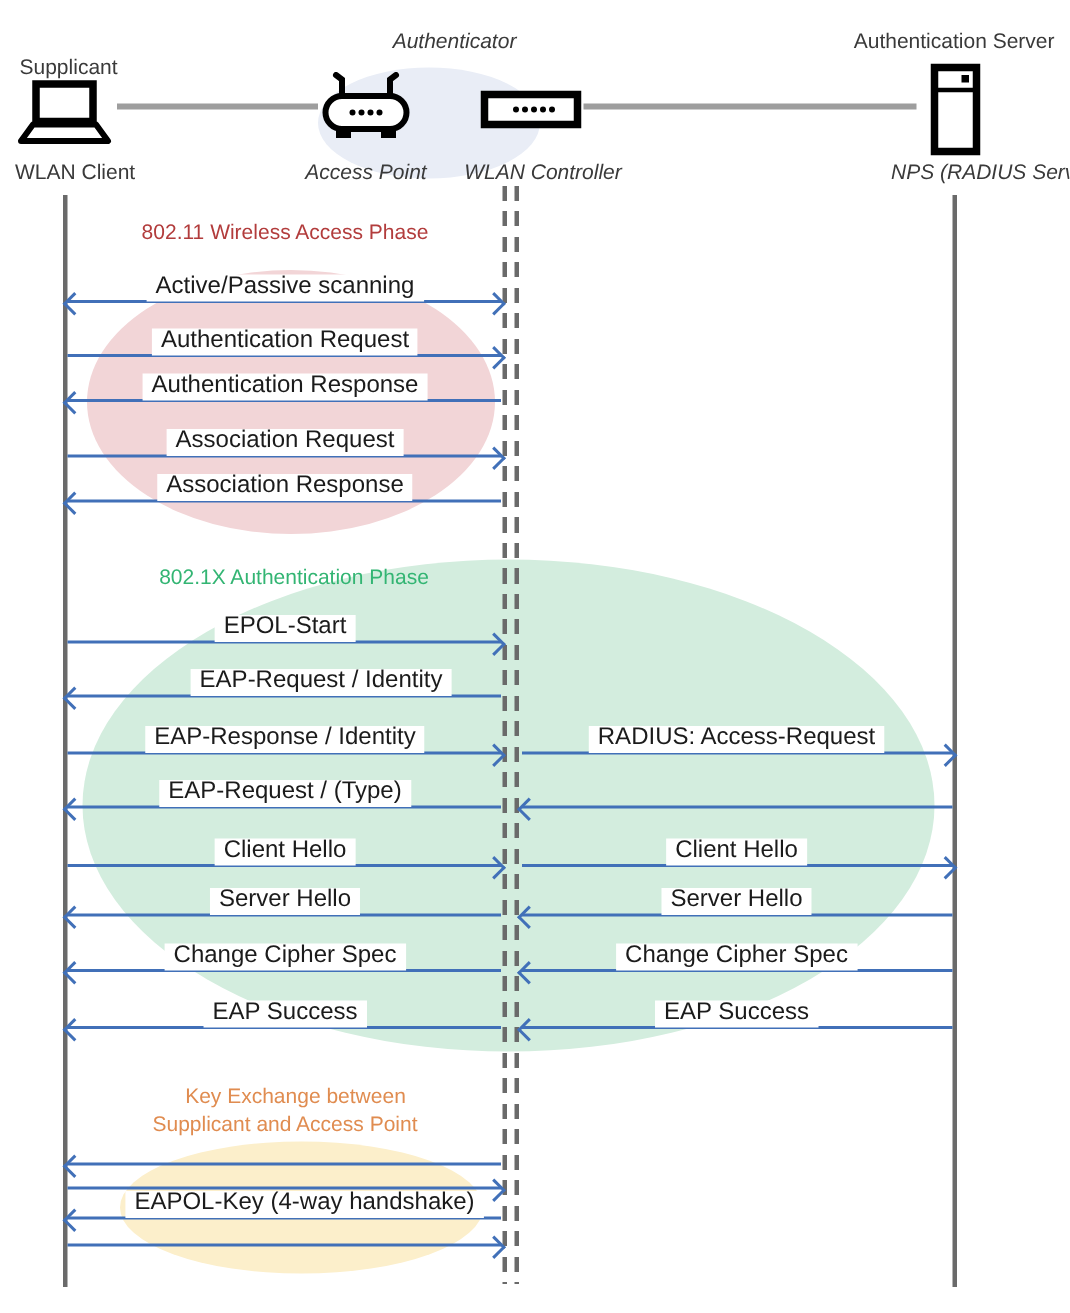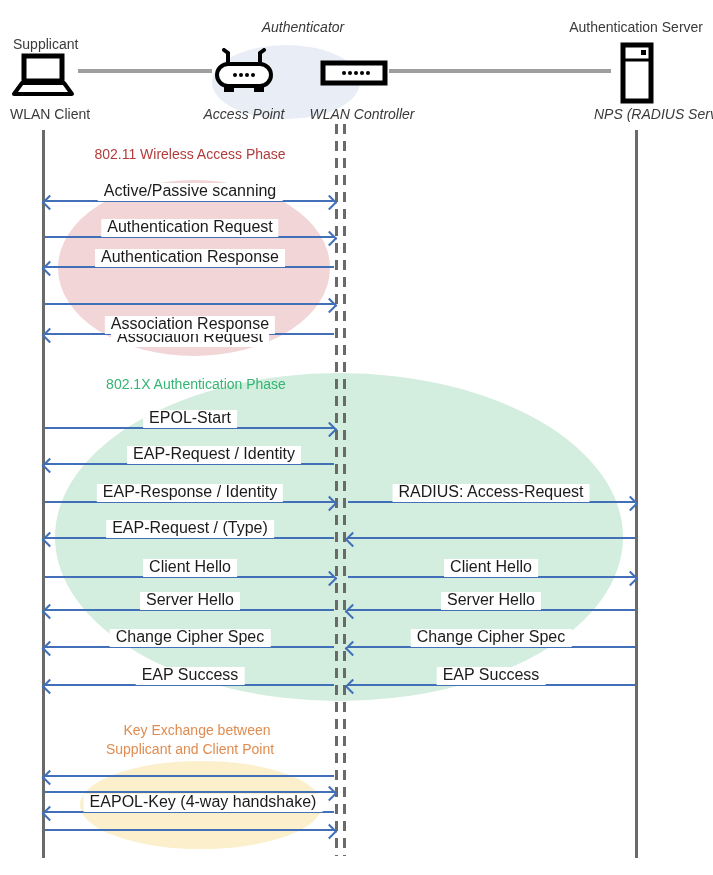--- a/index.html
+++ b/index.html
@@ -118,21 +118,21 @@
 
   <div class="mlabel lc" style="top:183px;">Active/Passive scanning</div>
   <div class="arrow al a-both" style="top:200px;"></div>
 
   <div class="mlabel lc" style="top:219px;">Authentication Request</div>
   <div class="arrow al a-right" style="top:236px;"></div>
 
   <div class="mlabel lc" style="top:249px;">Authentication Response</div>
   <div class="arrow al a-left" style="top:266px;"></div>
 
-  <div class="mlabel lc" style="top:286px;margin-top:43px;">Association Request</div>
+  <div class="mlabel lc" style="top:286px;">Association Request</div>
   <div class="arrow al a-right" style="top:303px;"></div>
 
   <div class="mlabel lc" style="top:316px;">Association Response</div>
   <div class="arrow al a-left" style="top:333px;"></div>
 
   <div class="phase-title pt2" style="left:196px;top:376px;">802.1X Authentication Phase</div>
 
   <div class="mlabel lc" style="top:410px;">EPOL-Start</div>
   <div class="arrow al a-right" style="top:427px;"></div>
 
@@ -162,21 +162,21 @@
   <div class="arrow al a-left" style="top:646px;"></div>
   <div class="mlabel rc" style="top:629px;">Change Cipher Spec</div>
   <div class="arrow ar a-left" style="top:646px;"></div>
 
   <div class="mlabel lc" style="top:667px;">EAP Success</div>
   <div class="arrow al a-left" style="top:684px;"></div>
   <div class="mlabel rc" style="top:667px;">EAP Success</div>
   <div class="arrow ar a-left" style="top:684px;"></div>
 
   <div class="phase-title pt3" style="left:197px;top:722px;">Key Exchange between</div>
-  <div class="phase-title pt3" style="left:190px;top:741px;">Supplicant and Client Point</div>
+  <div class="phase-title pt3" style="left:190px;top:741px;">Supplicant and Access Point</div>
 
   <div class="arrow al a-left" style="top:775px;"></div>
   <div class="arrow al a-right" style="top:791px;"></div>
   <div class="mlabel" style="left:203px;top:794px;">EAPOL-Key (4-way handshake)</div>
   <div class="arrow al a-left" style="top:811px;"></div>
   <div class="arrow al a-right" style="top:829px;"></div>
 
 </div>
 
 </body></html>

